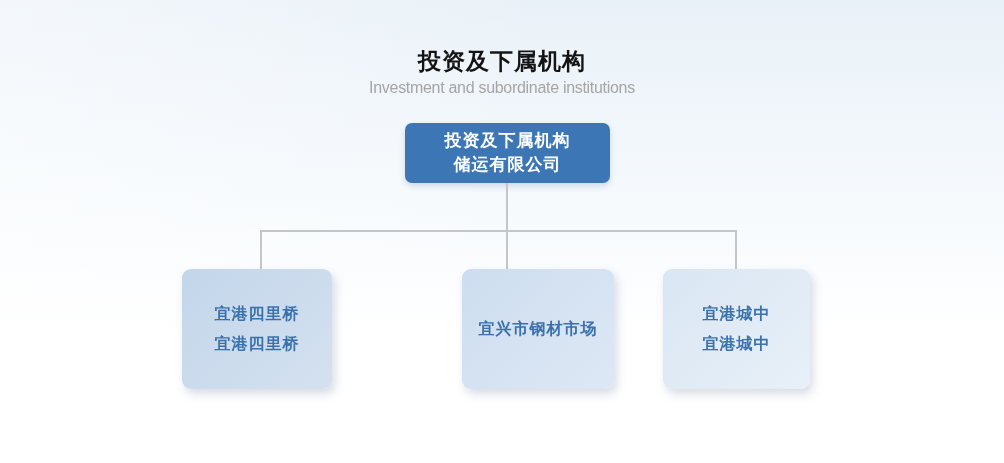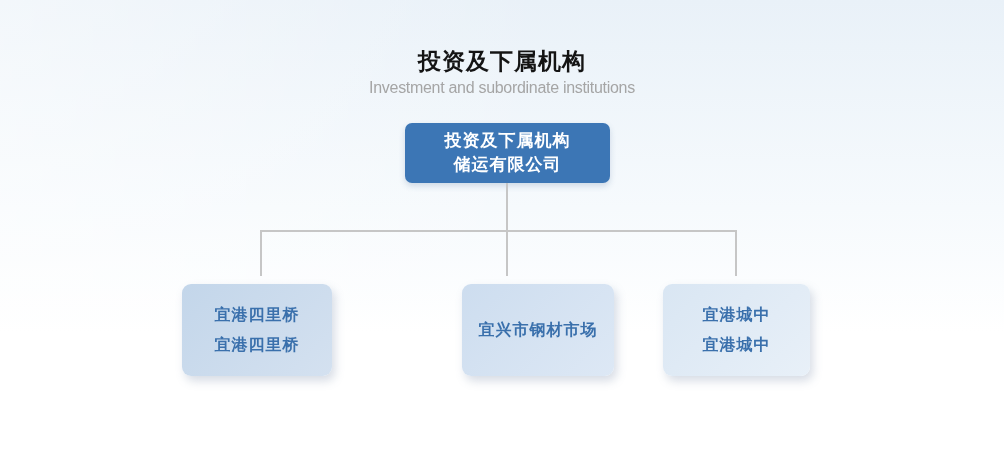--- a/index.html
+++ b/index.html
@@ -44,21 +44,21 @@
   }
 
   .connector { position: absolute; background: var(--line, #c6c6c6); }
   .conn-root-v { left: 506px; top: 183px; width: 2px; height: 48px; }
   .conn-h      { left: 261px; top: 230px; width: 476px; height: 2px; }
   .conn-drop-0 { left: 260px; top: 230px; width: 2px; height: 46px; }
   .conn-drop-1 { left: 506px; top: 230px; width: 2px; height: 46px; }
   .conn-drop-2 { left: 735px; top: 230px; width: 2px; height: 46px; }
 
   .child-node {
-    position: absolute; top: 284px; height: 92px;
+    position: absolute; top: 269px; height: 120px;
     border-radius: 9px;
     background: linear-gradient(135deg, var(--bg1, #c9daec), var(--bg2, #dde8f4));
     box-shadow: 3px 5px 10px rgba(110, 130, 160, 0.28);
     display: flex; flex-direction: column;
     align-items: center; justify-content: center;
     color: var(--child-text, #3a70ac);
     font-size: 16px; font-weight: bold; line-height: 30px;
     letter-spacing: 1px;
     text-align: center;
   }

